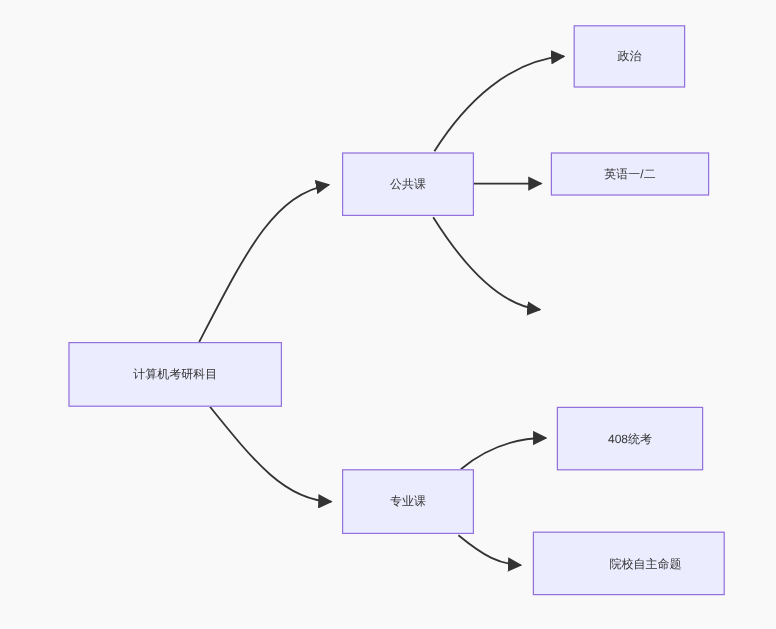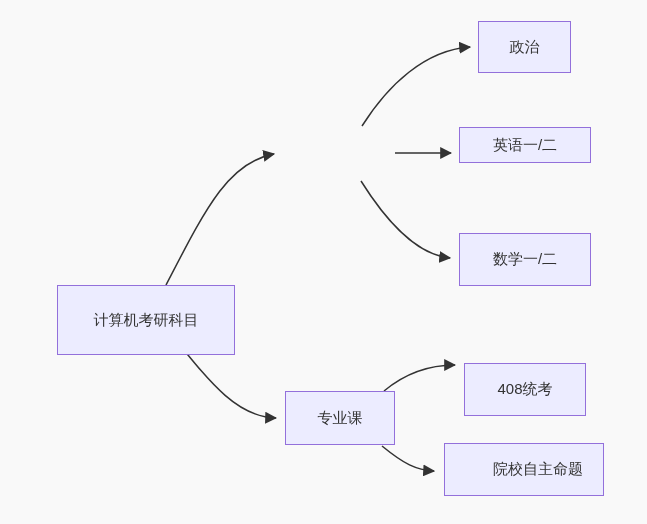--- a/index.html
+++ b/index.html
@@ -25,21 +25,21 @@
     fill: none;
     stroke: #333333;
     stroke-width: 1.5px;
   }
   .node {
     position: absolute;
     box-sizing: border-box;
     background: #ECECFF;
     border: 1px solid #9370DB;
     color: #333333;
-    font-size: 15px;
+    font-size: 10px;
     display: flex;
     align-items: center;
     justify-content: center;
     text-align: center;
     white-space: nowrap;
   }
 </style>
 </head>
 <body>
 
@@ -53,28 +53,28 @@
     </defs>
     <path class="link" d="M166,285 C205,210 228,162 274,154" marker-end="url(#arrow)"></path>
     <path class="link" d="M175,339 C212,385 238,417 276,418" marker-end="url(#arrow)"></path>
     <path class="link" d="M362,126 C388,85 425,50 470,47" marker-end="url(#arrow)"></path>
     <path class="link" d="M395,153 L451,153" marker-end="url(#arrow)"></path>
     <path class="link" d="M361,181 C388,224 418,255 450,258" marker-end="url(#arrow)"></path>
     <path class="link" d="M384,391 C408,371 432,365 455,365" marker-end="url(#arrow)"></path>
     <path class="link" d="M382,446 C404,464 416,470 434,471" marker-end="url(#arrow)"></path>
   </svg>
 
-  <div class="node" style="left:57px; top:285px; width:178px; height:70px;">计算机考研科目</div>
+  <div class="node" style="left:57px; top:285px; width:178px; height:54px;">计算机考研科目</div>
 
+  <div class="node" style="left:285px; top:127px; width:110px; height:53px;">公共课</div>
 
   <div class="node" style="left:478px; top:21px; width:93px; height:52px;">政治</div>
 
   <div class="node" style="left:459px; top:127px; width:132px; height:36px;">英语一/二</div>
 
-  <div class="node" style="left:459px; top:233px; width:132px; height:53px;">数学一/二</div>
 
   <div class="node" style="left:285px; top:391px; width:110px; height:54px;font-family:Liberation Serif, serif;">专业课</div>
 
-  <div class="node" style="left:464px; top:339px; width:122px; height:53px;margin-top:24px;">408统考</div>
+  <div class="node" style="left:464px; top:339px; width:122px; height:53px;">408统考</div>
 
   <div class="node" style="left:444px; top:443px; width:160px; height:53px;padding-left:28px;">院校自主命题</div>
 
 </div>
 
 </body></html>

